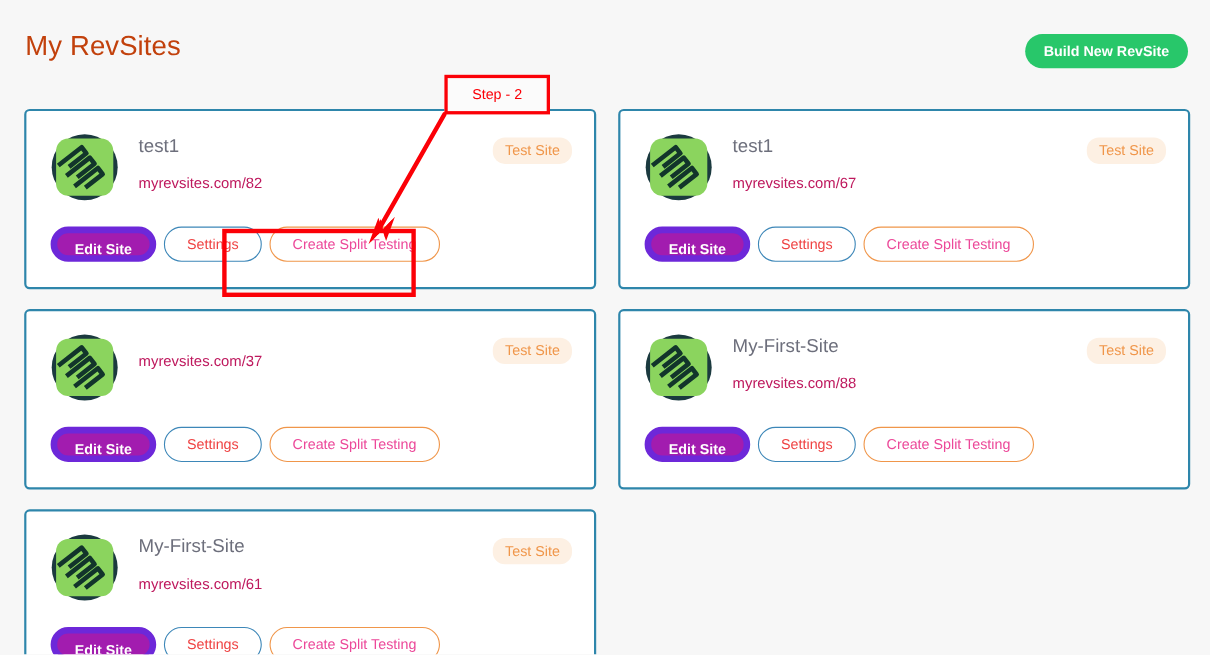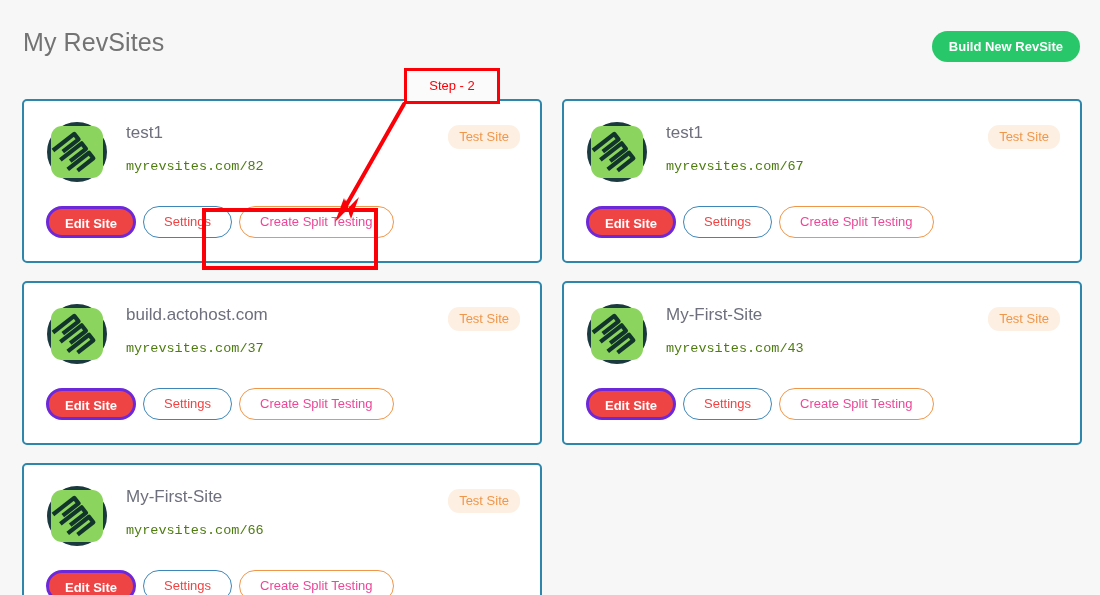--- a/index.html
+++ b/index.html
@@ -28,21 +28,21 @@
     left: 0; top: 0;
     width: 1100px;
     height: 96px;
   }
   .page-title {
     position: absolute;
     left: 23px;
     top: 28px;
     font-size: 25px;
     font-weight: 400;
-    color: #737373;
+    color: #c2410c;
     letter-spacing: 0.1px;
     white-space: nowrap;
   }
   .build-btn {
     position: absolute;
     right: 20px;
     top: 31px;
     height: 31px;
     padding: 0 17px;
     border: none;
@@ -104,25 +104,24 @@
     font-size: 17px;
     color: #6d6f7c;
     font-weight: 400;
     line-height: 20px;
     white-space: nowrap;
   }
   .site-url {
     display: inline-block;
     margin-top: 16px;
     font-size: 13.5px;
-    color: #4d7c0f;
+    color: #be185d;
     text-decoration: none;
     cursor: pointer;
     white-space: nowrap;
-    font-family: Liberation Mono, monospace;
   }
 
   .badge {
     position: absolute;
     right: 0;
     top: 6px;
     background: #fdf0e3;
     color: #f0964a;
     font-size: 13px;
     padding: 4px 11px 5px 11px;
@@ -142,22 +141,22 @@
     line-height: 30px;
     border-radius: 17px;
     font-family: "Liberation Sans", "DejaVu Sans", sans-serif;
     font-size: 13px;
     cursor: pointer;
     white-space: nowrap;
     background: transparent;
   }
   .btn-edit {
     padding: 0 16px;
-    background: #ef4444;
-    border: 3px solid #6d28d9;
+    background: #a21caf;
+    border: 6px solid #6d28d9;
     color: #ffffff;
     font-weight: bold;
   }
   .btn-settings {
     padding: 0 20px;
     border: 1px solid #3d87b8;
     color: #ef4444;
   }
   .btn-split {
     padding: 0 20px;
@@ -281,21 +280,20 @@
               <circle cx="31" cy="31" r="30" fill="#1b3a3f"></circle>
               <rect x="5" y="5" width="52" height="52" rx="11" fill="#8bd45e"></rect>
               <g transform="rotate(-38 31 31)" fill="none" stroke="#12352b" stroke-width="4.2" stroke-linejoin="round">
                 <polyline points="13,15 40,15 40,22 20,22"></polyline>
                 <polyline points="13,27 40,27 40,34 20,34"></polyline>
                 <polyline points="13,39 40,39 40,46 20,46"></polyline>
               </g>
             </svg>
           </div>
           <div class="card-meta">
-            <div class="site-name">build.actohost.com</div>
             <a class="site-url">myrevsites.com/37</a>
           </div>
           <span class="badge">Test Site</span>
         </div>
         <div class="actions">
           <button class="btn btn-edit">Edit Site</button>
           <button class="btn btn-settings">Settings</button>
           <button class="btn btn-split">Create Split Testing</button>
         </div>
       </div>
@@ -308,21 +306,21 @@
               <rect x="5" y="5" width="52" height="52" rx="11" fill="#8bd45e"></rect>
               <g transform="rotate(-38 31 31)" fill="none" stroke="#12352b" stroke-width="4.2" stroke-linejoin="round">
                 <polyline points="13,15 40,15 40,22 20,22"></polyline>
                 <polyline points="13,27 40,27 40,34 20,34"></polyline>
                 <polyline points="13,39 40,39 40,46 20,46"></polyline>
               </g>
             </svg>
           </div>
           <div class="card-meta">
             <div class="site-name">My-First-Site</div>
-            <a class="site-url">myrevsites.com/43</a>
+            <a class="site-url">myrevsites.com/88</a>
           </div>
           <span class="badge">Test Site</span>
         </div>
         <div class="actions">
           <button class="btn btn-edit">Edit Site</button>
           <button class="btn btn-settings">Settings</button>
           <button class="btn btn-split">Create Split Testing</button>
         </div>
       </div>
 
@@ -338,21 +336,21 @@
               <rect x="5" y="5" width="52" height="52" rx="11" fill="#8bd45e"></rect>
               <g transform="rotate(-38 31 31)" fill="none" stroke="#12352b" stroke-width="4.2" stroke-linejoin="round">
                 <polyline points="13,15 40,15 40,22 20,22"></polyline>
                 <polyline points="13,27 40,27 40,34 20,34"></polyline>
                 <polyline points="13,39 40,39 40,46 20,46"></polyline>
               </g>
             </svg>
           </div>
           <div class="card-meta">
             <div class="site-name">My-First-Site</div>
-            <a class="site-url">myrevsites.com/66</a>
+            <a class="site-url">myrevsites.com/61</a>
           </div>
           <span class="badge">Test Site</span>
         </div>
         <div class="actions">
           <button class="btn btn-edit">Edit Site</button>
           <button class="btn btn-settings">Settings</button>
           <button class="btn btn-split">Create Split Testing</button>
         </div>
       </div>
 

